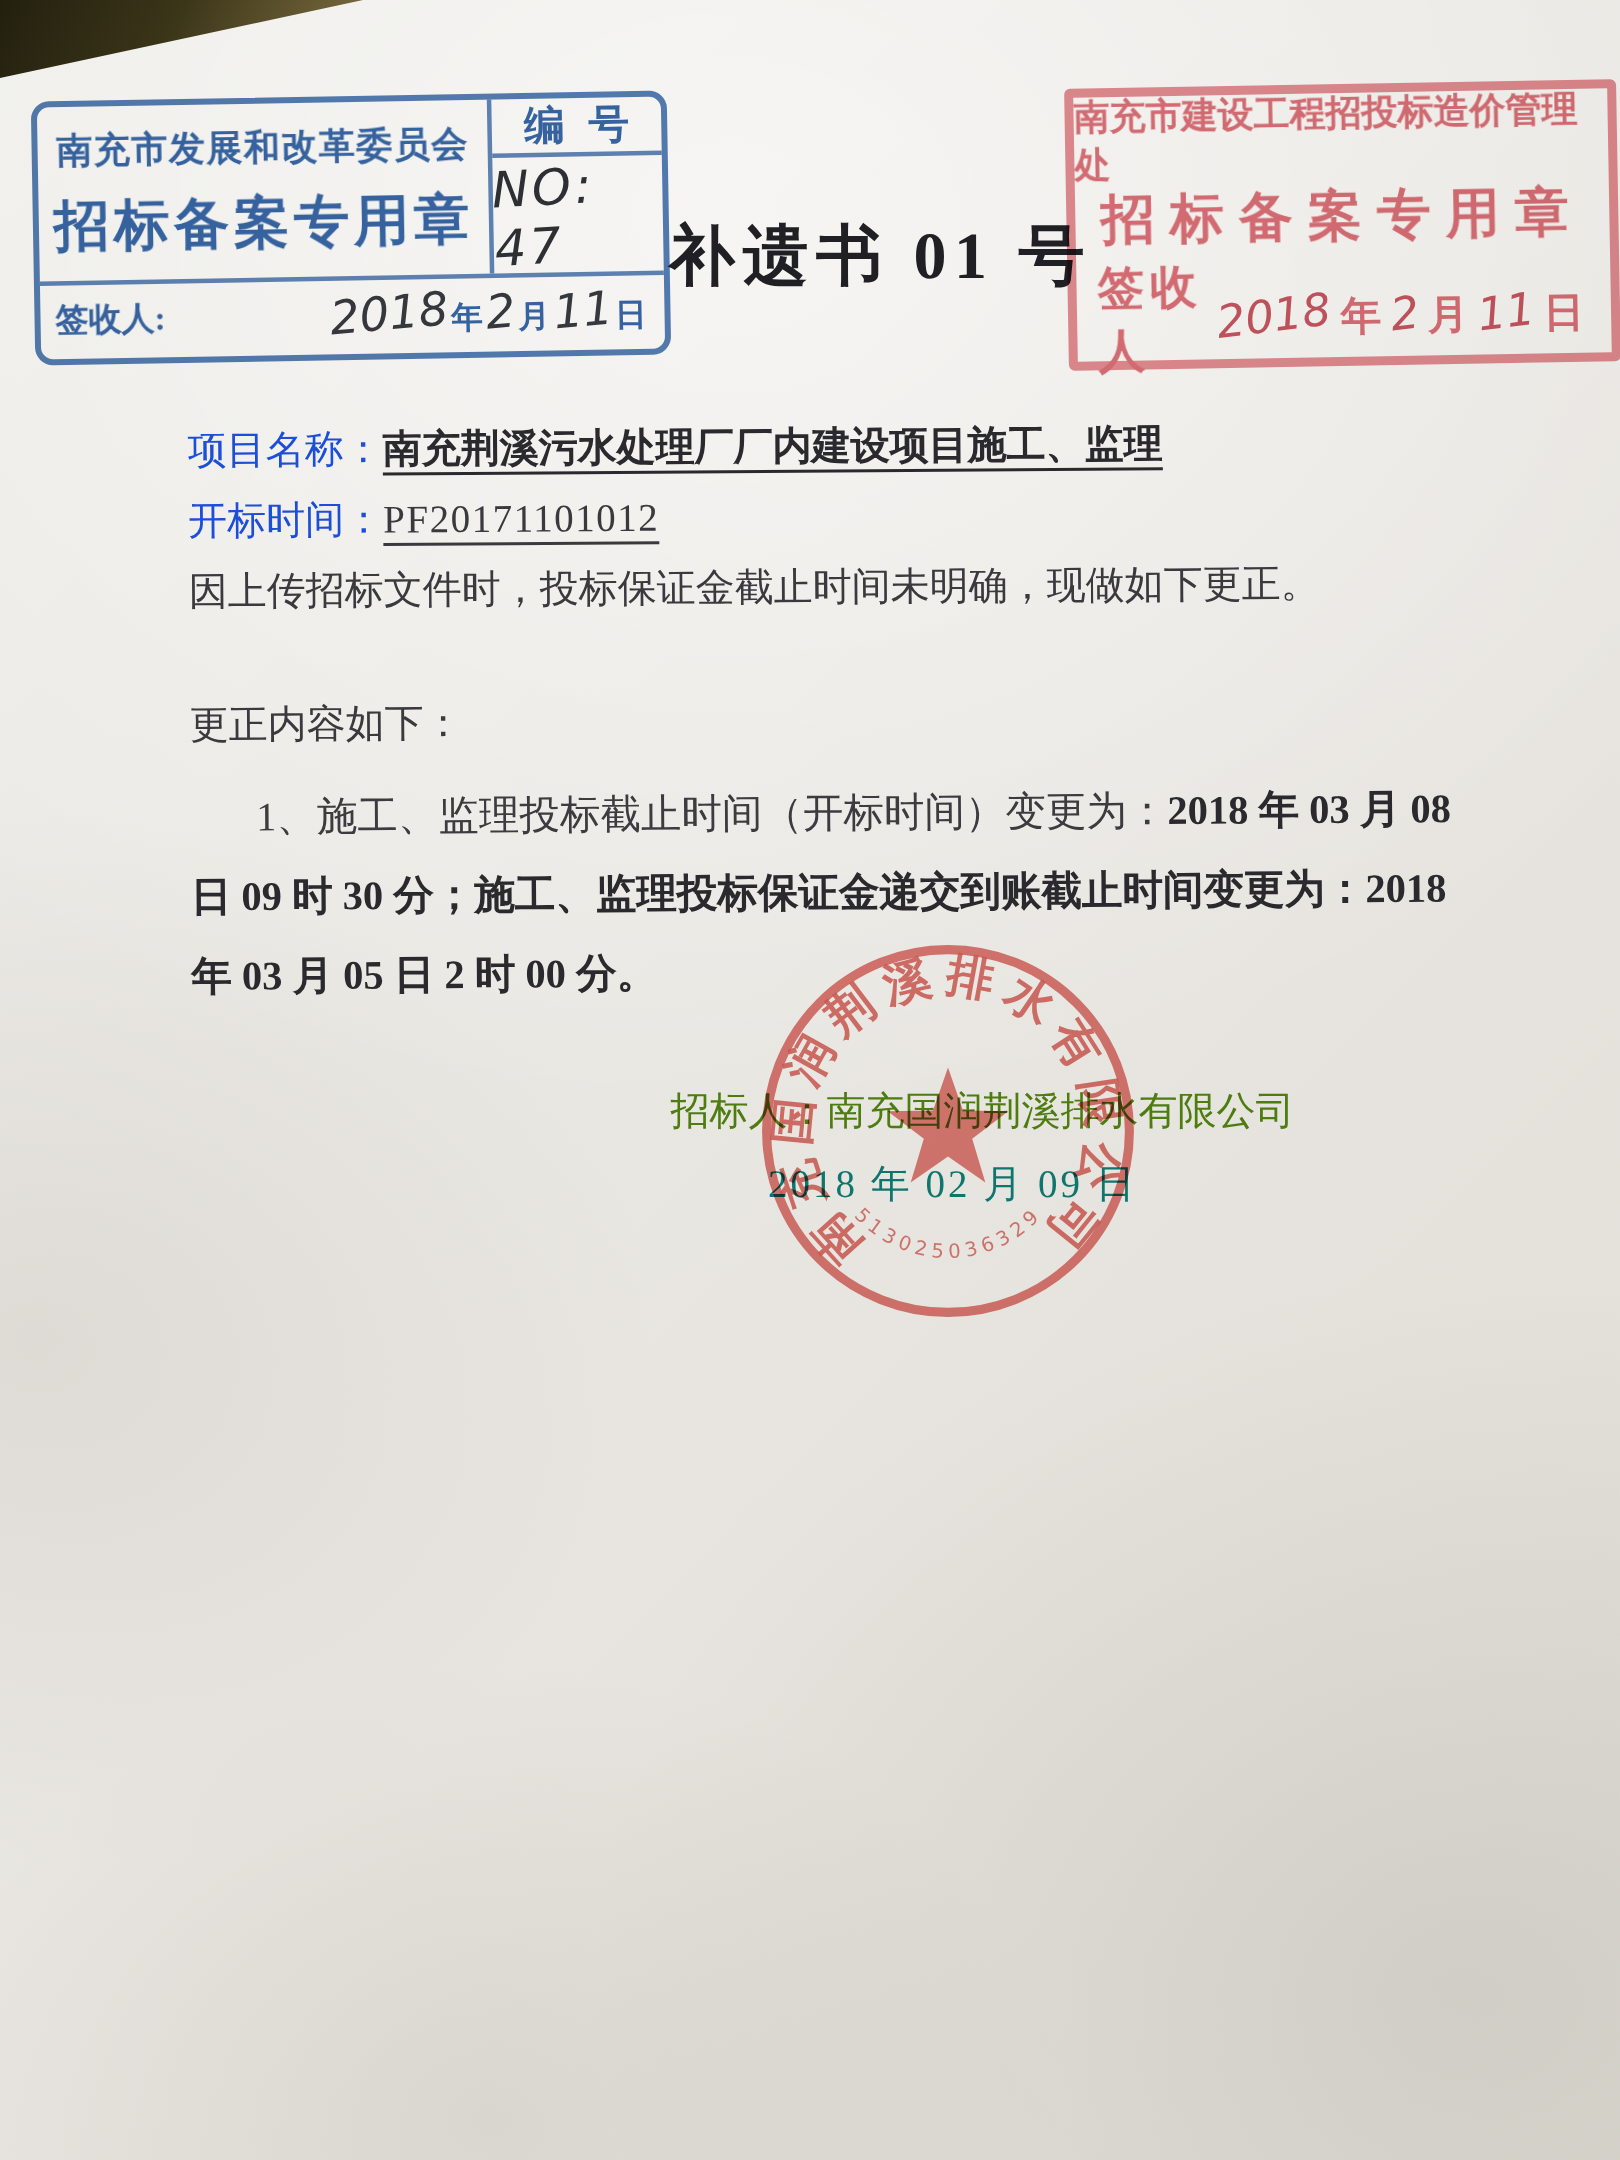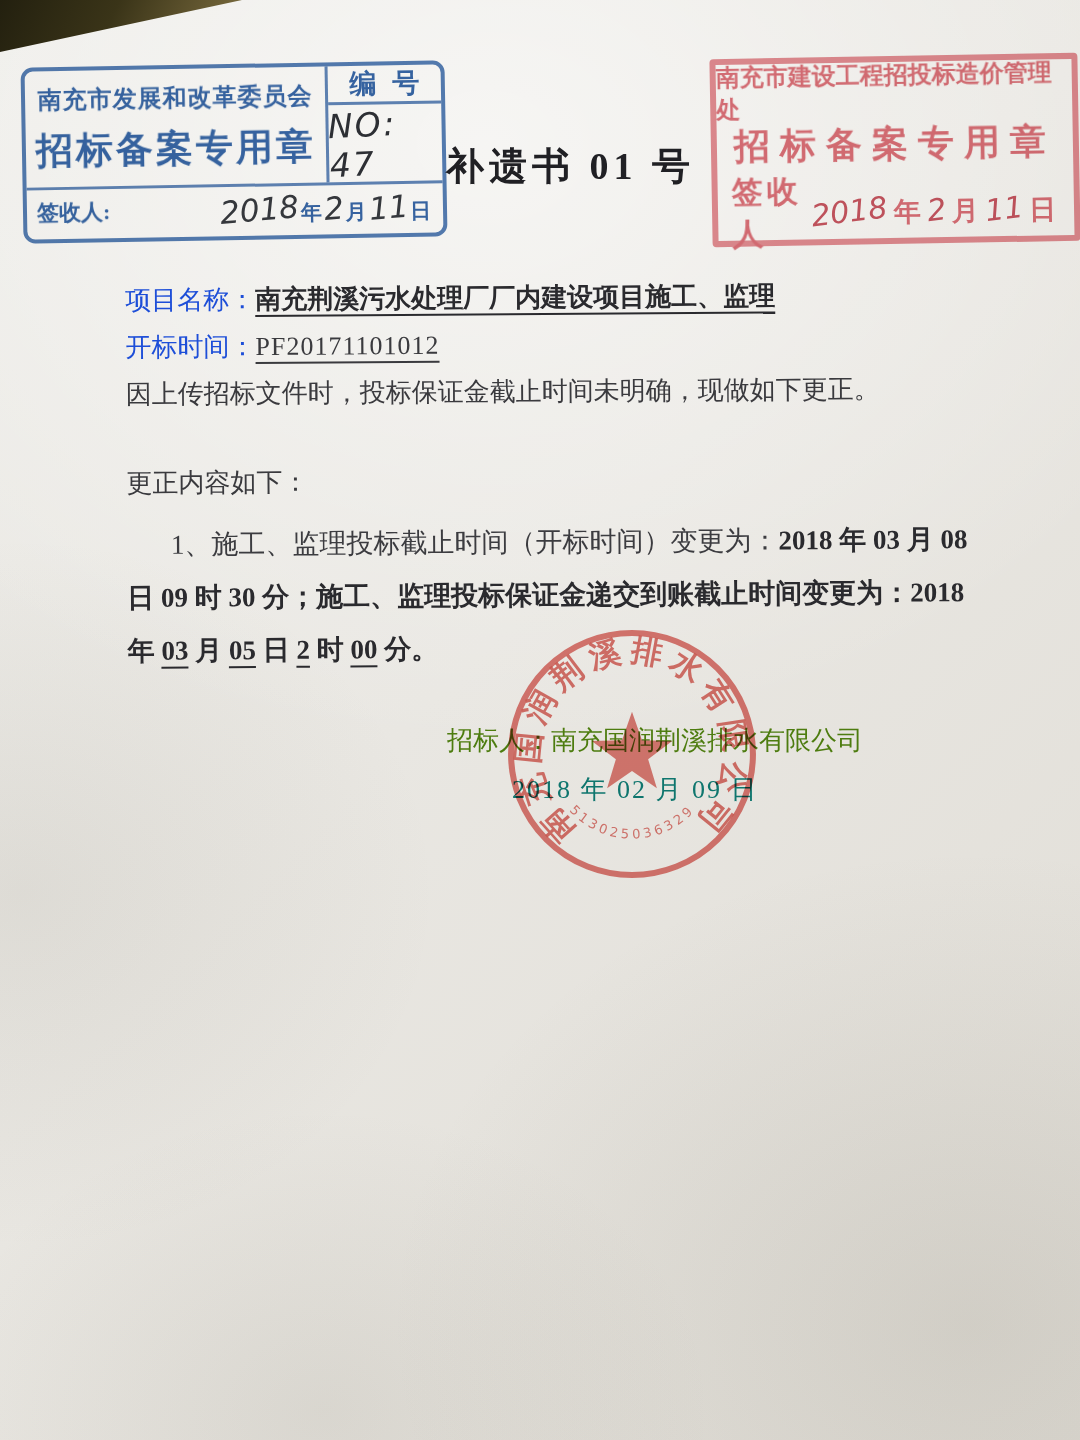--- a/index.html
+++ b/index.html
@@ -49,31 +49,31 @@
     mix-blend-mode:multiply;opacity:.96;display:flex;flex-direction:column;
   }
   .rstamp-org{height:58px;display:flex;align-items:center;justify-content:center;font-size:24px;font-weight:bold;letter-spacing:0px;filter:blur(.4px);}
   .rstamp-name{height:60px;display:flex;align-items:center;justify-content:center;font-size:36px;font-weight:bold;letter-spacing:10px;filter:blur(.3px);}
   .rstamp-bottom{flex:1;display:flex;align-items:center;padding:0 14px;}
   .rstamp-recv{font-size:31px;font-weight:bold;letter-spacing:4px;filter:blur(.4px);}
   .rstamp-date{margin-left:auto;display:flex;align-items:baseline;gap:6px;padding-right:4px;}
   .unit-red{font-size:27px;font-weight:bold;}
   .hw-red{font-family:"DejaVu Sans",sans-serif;font-style:italic;color:#c8505c;display:inline-block;transform:rotate(-6deg);font-size:30px;}
   
-  .doc-title{position:absolute;left:446px;top:141px;font-size:38px;font-weight:bold;color:#202024;letter-spacing:5px;font-family:"Liberation Serif","DejaVu Serif",serif;}
+  .doc-title{position:absolute;left:446px;top:141px;font-size:44px;font-weight:bold;color:#202024;letter-spacing:5px;font-family:"Liberation Serif","DejaVu Serif",serif;}
   
   .main{position:absolute;left:125px;top:280px;width:848px;transform:rotate(-.4deg);color:#3a3a3e;}
   .line{position:absolute;left:0;font-size:26px;white-space:nowrap;}
   .f1{top:0;}
   .f2{top:47px;}
   .intro{top:94px;}
   .heading{top:183px;}
   .para{position:absolute;left:0;top:236px;width:848px;font-size:27px;line-height:53px;text-indent:44px;white-space:normal;color:#3c3c40;}
   .para .b{font-weight:bold;color:#2a2a2e;}
-  .para .u{text-decoration:underline;text-underline-offset:7px;text-decoration-thickness:2px;}
+  .para .u{text-underline-offset:7px;text-decoration-thickness:2px;}
   .label{color:#1d4ed8;}
   .val-bold{font-weight:bold;color:#2a2a2e;text-decoration:underline;text-underline-offset:7px;text-decoration-thickness:2px;}
   .val-u{text-decoration:underline;text-underline-offset:7px;text-decoration-thickness:1.5px;letter-spacing:1px;}
   .bidder-line{position:absolute;left:447px;top:723px;font-size:26px;color:#4d7c0f;white-space:nowrap;}
   .footer-date{position:absolute;left:512px;top:772px;font-size:26px;color:#0f766e;white-space:nowrap;letter-spacing:2px;}
   
   .seal{position:absolute;left:503px;top:625px;width:258px;height:258px;mix-blend-mode:multiply;opacity:.92;}
 </style>
 </head>
 <body>

